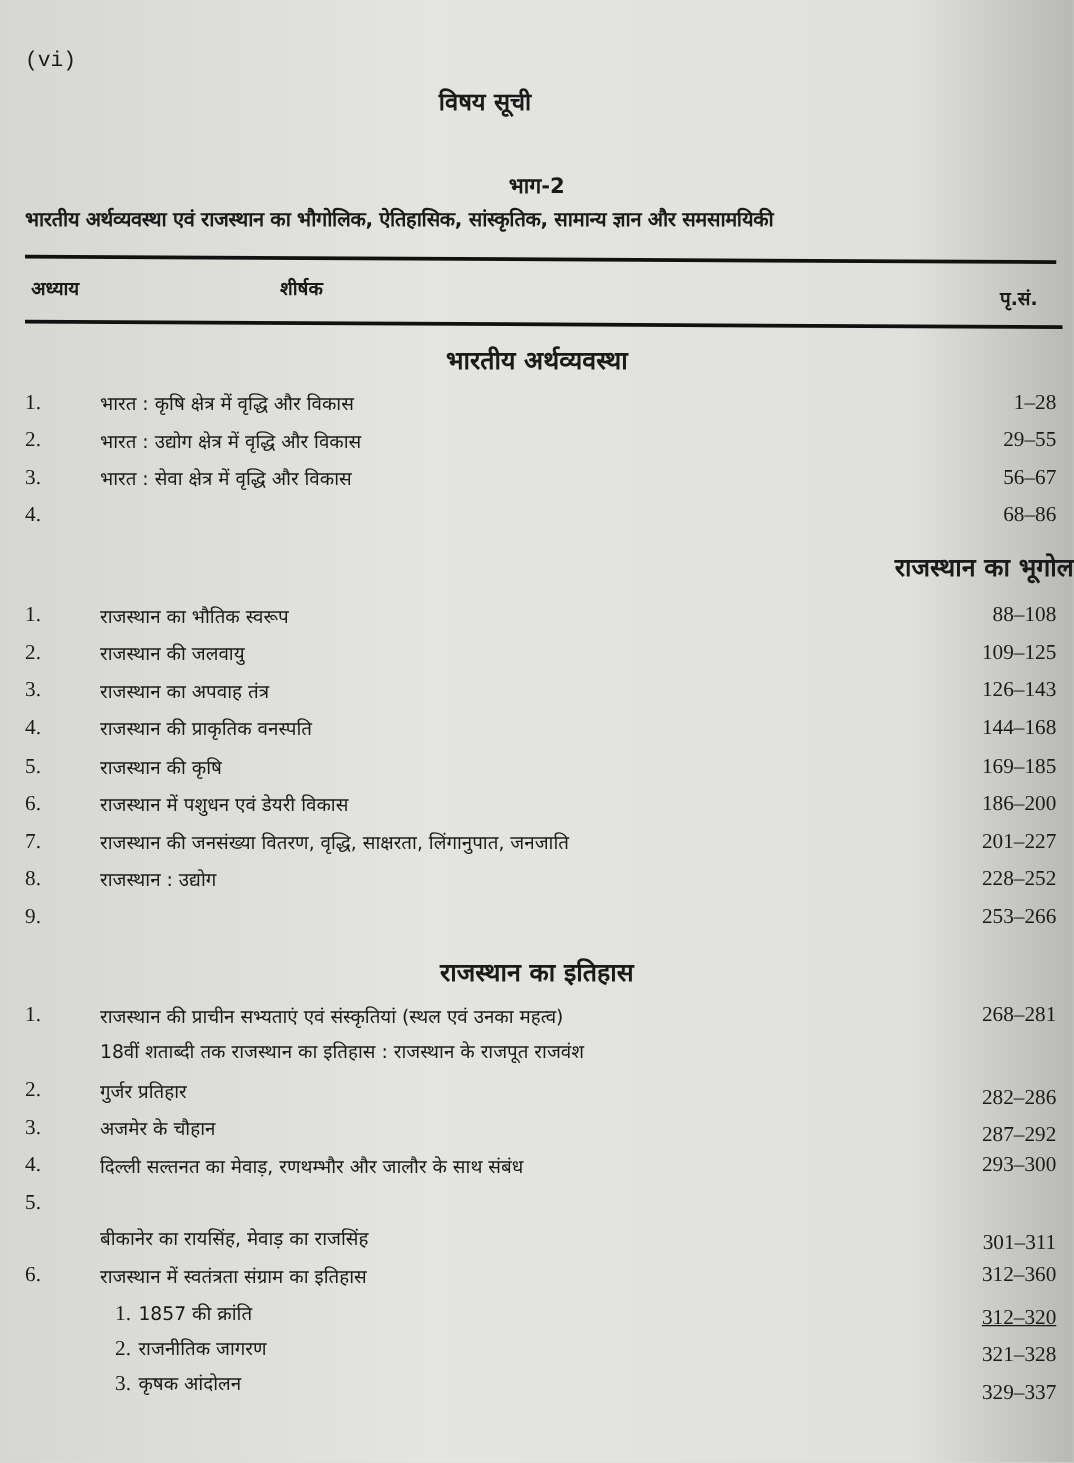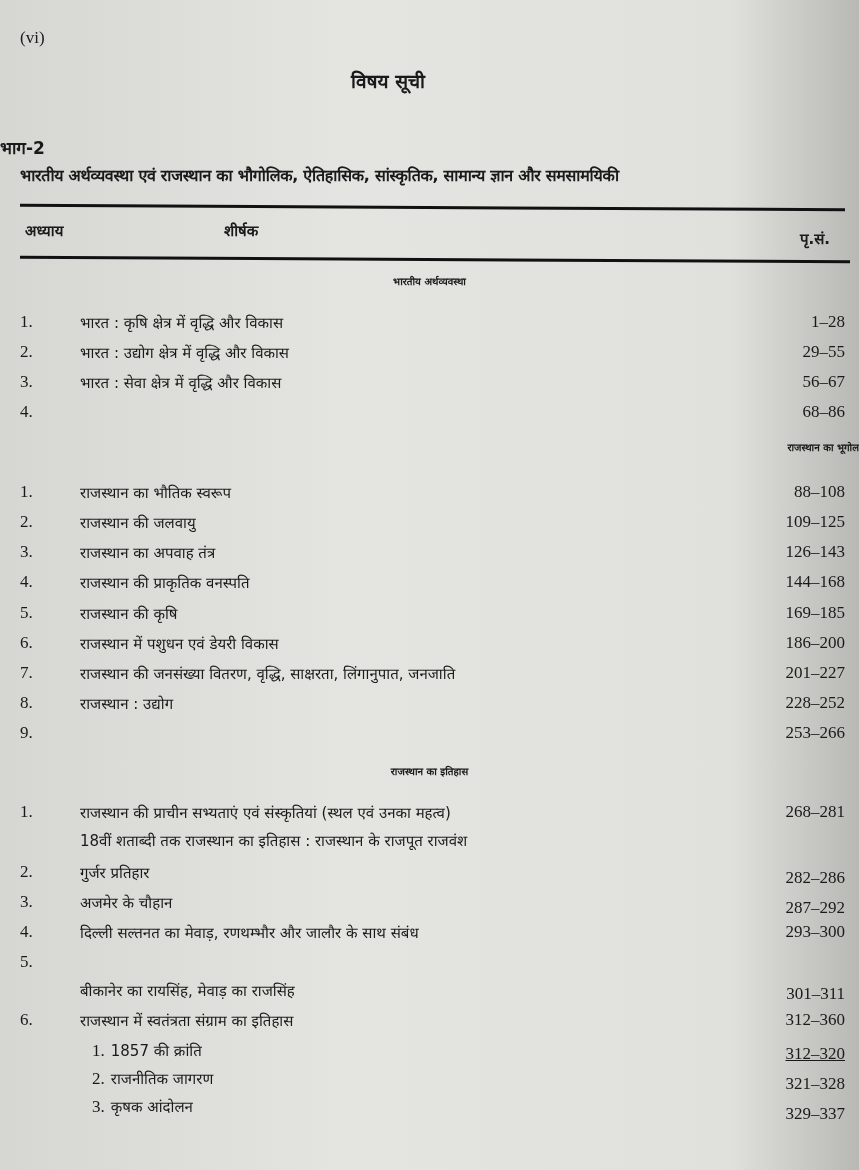--- a/index.html
+++ b/index.html
@@ -4,32 +4,32 @@
   <style>
     html, body { margin: 0; padding: 0; }
     body {
       width: 859px; height: 1170px; overflow: hidden;
       background: #dcdcd8;
       background-image: linear-gradient(90deg, #d6d6d2 0%, #e4e4e0 40%, #e0e0dc 85%, #b8b8b4 100%);
       font-family: "DejaVu Sans", sans-serif;
       color: #1a1a1a;
       position: relative;
     }
-    .page-num { position: absolute; left: 20px; top: 28px; font-family: Liberation Serif, serif; font-size: 17px; }
+    .page-num { position: absolute; left: 20px; top: 40px; font-family: Liberation Mono, monospace; font-size: 17px; }
     .title { position: absolute; left: 0; width: 776px; top: 68px; text-align: center; font-size: 19px; font-weight: bold; }
-    .part { position: absolute; left: 0; width: 859px; top: 136px; text-align: left; font-size: 17px; font-weight: bold; }
+    .part { position: absolute; left: 0; width: 859px; top: 136px; text-align: center; font-size: 17px; font-weight: bold; }
     .subtitle { position: absolute; left: 20px; top: 164px; font-size: 16px; font-weight: bold; white-space: nowrap; letter-spacing: -0.3px; }
     .rule { position: absolute; height: 3px; background: #111; }
     .rule.top { left: 20px; top: 206px; width: 825px; transform: rotate(0.3deg); }
     .rule.bot { left: 20px; top: 258px; width: 830px; transform: rotate(0.3deg); }
     .hdr { position: absolute; top: 220px; font-size: 15px; font-weight: bold; }
     .hdr.ch { left: 25px; }
     .hdr.tt { left: 224px; }
     .hdr.pg { left: 800px; top: 228px; }
-    .section-head { position: absolute; left: 0; width: 859px; text-align: center; font-size: 10px; font-weight: bold; }
+    .section-head { position: absolute; left: 0; width: 859px; text-align: center; font-size: 20px; font-weight: bold; }
     .row { position: absolute; left: 20px; width: 825px; height: 24px; font-size: 15px; }
     .row .num { position: absolute; left: 0; font-family: "Liberation Serif", serif; font-size: 17px; }
     .row .ttl { position: absolute; left: 60px; white-space: nowrap; }
     .row .ttl.sub { left: 72px; }
     .row .pages { position: absolute; right: 0; font-family: "Liberation Serif", serif; font-size: 17px; white-space: nowrap; }
     .row .subnum { font-family: "Liberation Serif", serif; font-size: 17px; margin-right: 6px; }
   </style>
 </head>
 <body>
 

